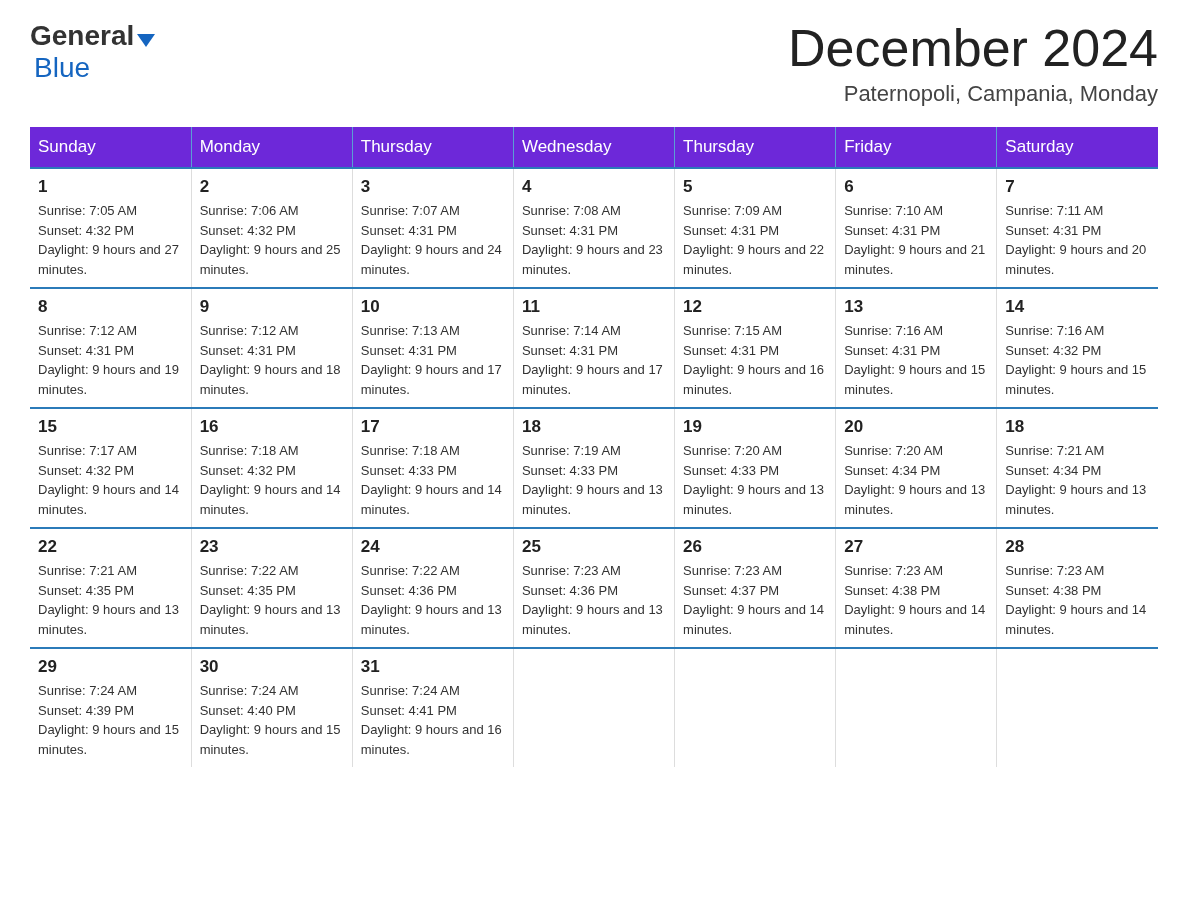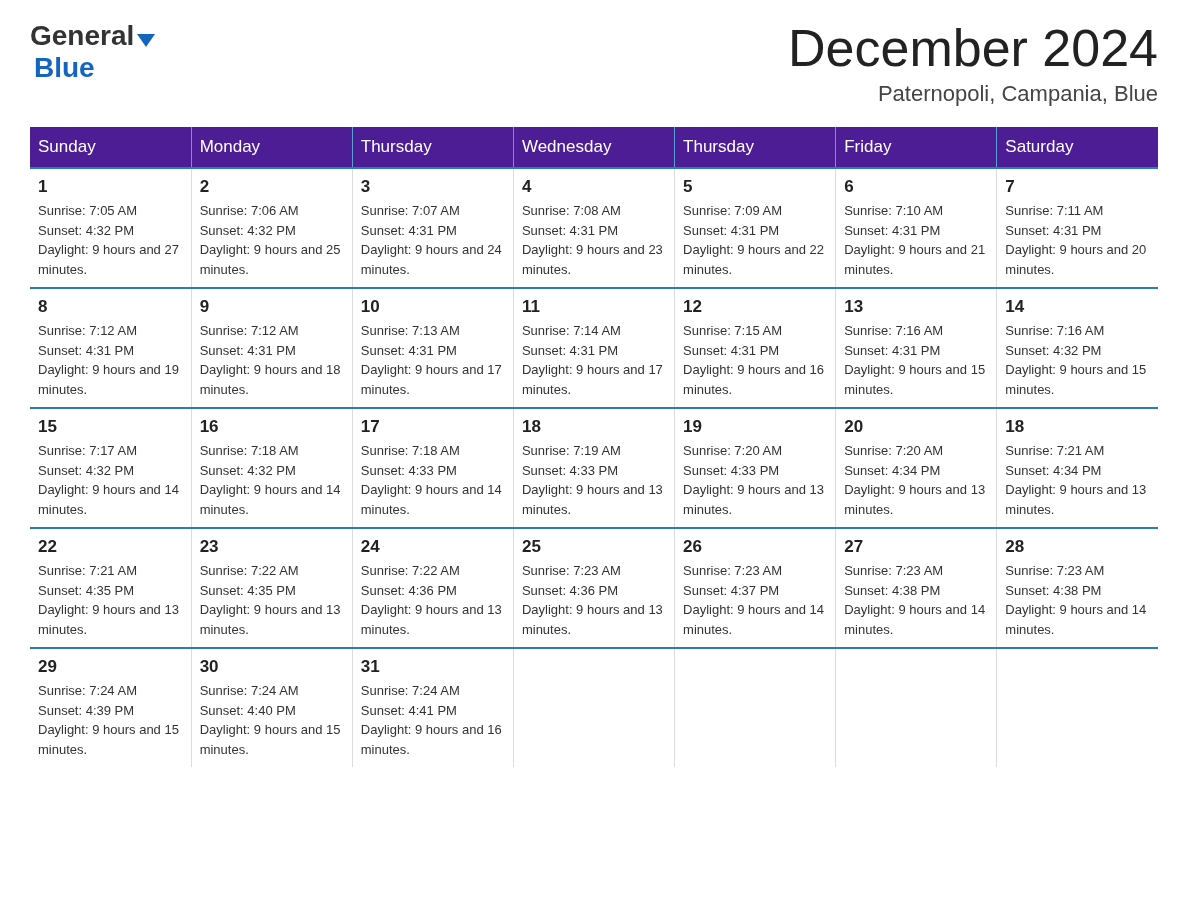--- a/index.html
+++ b/index.html
@@ -16,31 +16,31 @@
       align-items: flex-start;
       margin-bottom: 20px;
     }
     .logo {
       display: flex;
       flex-direction: column;
       align-items: flex-start;
     }
     .logo-general { color: #333; font-size: 28px; font-weight: bold; }
     .logo-line1 { display: flex; align-items: center; }
-    .logo-line2 { color: #1565c0; font-size: 28px; font-weight: bold; padding-left: 4px; text-align: center; }
+    .logo-line2 { color: #1565c0; font-size: 28px; font-weight: normal; padding-left: 4px; text-align: center; }
     .title-block { text-align: right; margin-left: 41px; }
     .month-title { font-size: 52px; font-weight: normal; color: #222; line-height: 1.1; }
     .location { font-size: 22px; color: #444; margin-top: 4px; }
     table {
       width: 100%;
       border-collapse: collapse;
       table-layout: fixed;
     }
     thead tr th {
-      background: #4c1d95;
+      background: #6d28d9;
       color: #fff;
       padding: 10px 8px;
       text-align: left;
       font-size: 17px;
       font-weight: normal;
       border-right: 1px solid #5a9fd4;
     }
     thead tr th:last-child { border-right: none; }
     tbody tr td {
       vertical-align: top;
@@ -72,21 +72,21 @@
 <div class="header">
   <div class="logo">
     <div class="logo-line1">
       <span class="logo-general">General</span>
       <span style="display:inline-block; width:0; height:0; border-left:9px solid transparent; border-right:9px solid transparent; border-top:13px solid #1565c0; margin-left:3px; margin-top:8px;"></span>
     </div>
     <div class="logo-line2">Blue</div>
   </div>
   <div class="title-block">
     <div class="month-title">December 2024</div>
-    <div class="location">Paternopoli, Campania, Blue</div>
+    <div class="location">Paternopoli, Campania, Monday</div>
   </div>
 </div>
 
 <table>
   <thead>
     <tr>
     <th>Sunday</th>
         <th>Monday</th>
         <th>Thursday</th>
         <th>Wednesday</th>

